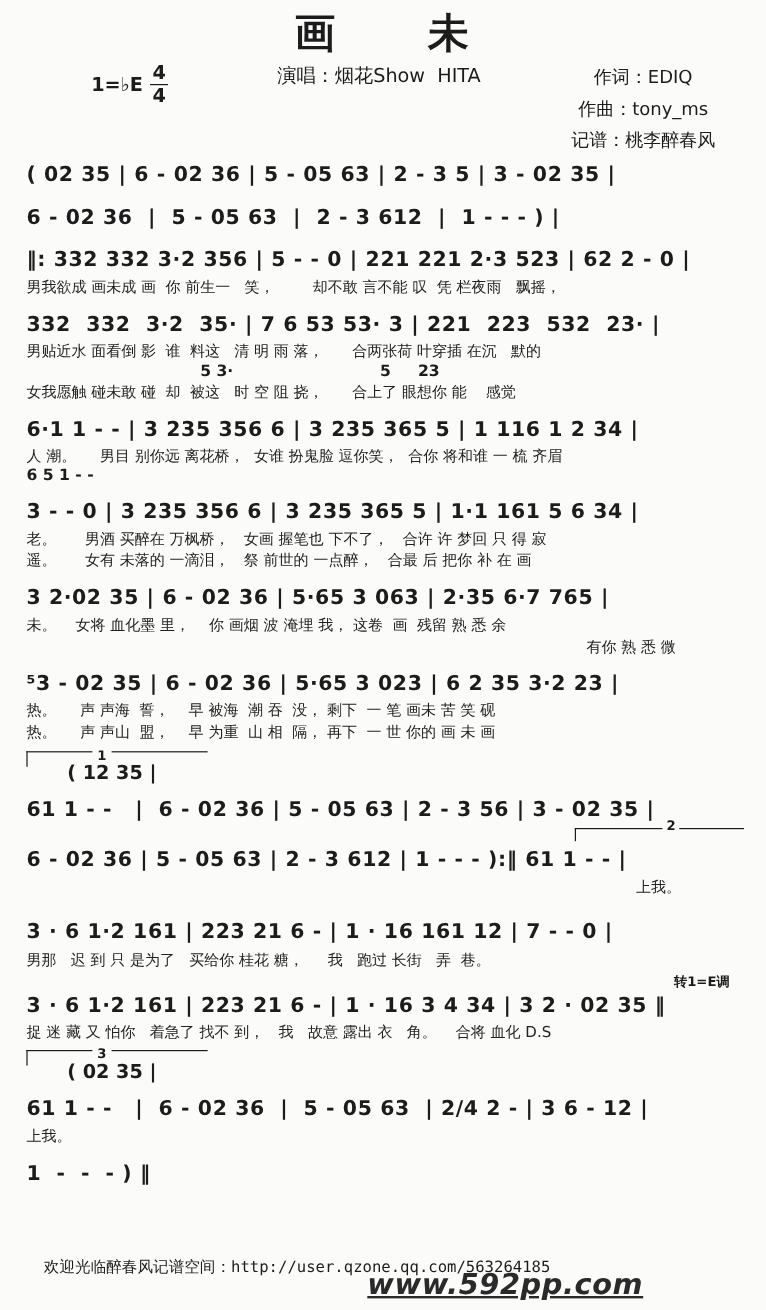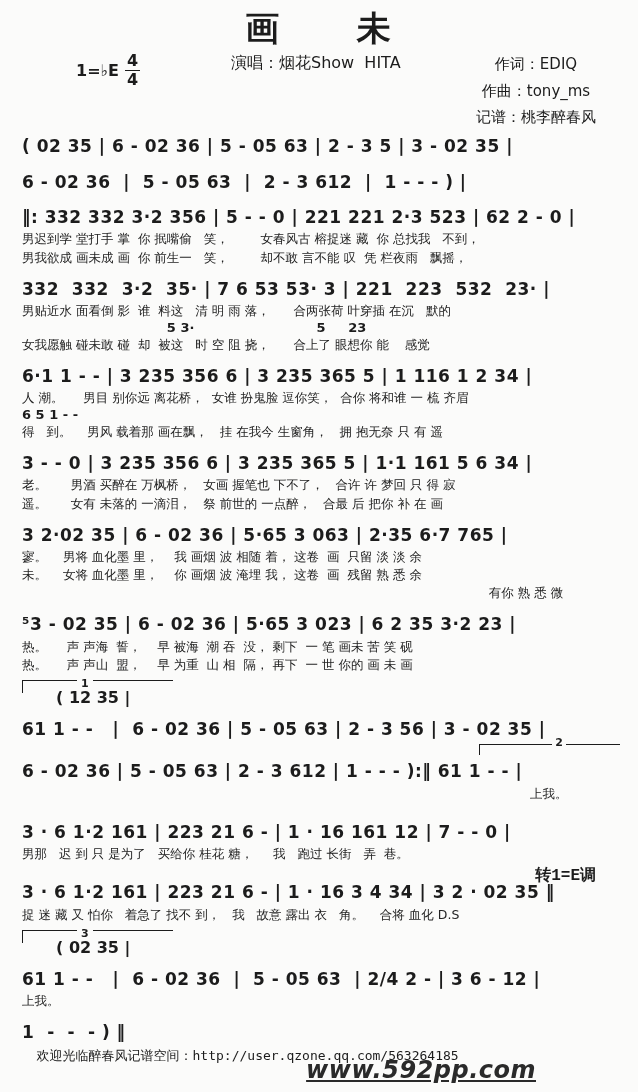--- a/index.html
+++ b/index.html
@@ -35,21 +35,21 @@
     position:absolute;left:0;top:4px;width:150px;height:12px;
     border-top:1.5px solid #1c1c1c;border-left:1.5px solid #1c1c1c;
   }
   .v-label{position:absolute;left:54px;top:-4px;background:#fbfbfa;padding:0 4px;font-size:11px;font-weight:bold;}
   .v-pickup{position:absolute;left:34px;top:12px;font-weight:bold;font-size:16px;white-space:pre;}
   .v2-bracket{
     position:absolute;right:6px;top:-14px;width:140px;height:10px;
     border-top:1.5px solid #1c1c1c;border-left:1.5px solid #1c1c1c;
   }
   .v2-label{position:absolute;right:60px;top:-22px;font-size:11px;font-weight:bold;background:#fbfbfa;padding:0 3px;}
-  .annot{position:absolute;right:30px;top:-14px;font-size:16px;font-weight:bold;font-family:Liberation Mono, monospace;}
+  .annot{position:absolute;right:18px;top:-14px;font-size:11px;font-weight:bold;}
   .lyr-right{padding-left:508px;}
   .lyr-right2{padding-left:404px;text-align:center;}
   .footer{
     position:absolute;left:0;bottom:6px;width:550px;height:34px;
   }
   .welcome{
     position:absolute;left:20px;bottom:6px;font-size:13px;
     font-family:"DejaVu Serif","Liberation Serif",serif;white-space:pre;
   }
   .welcome .url{font-family:"DejaVu Sans Mono","Liberation Mono",monospace;}
@@ -86,51 +86,48 @@
   </div>
   <div class="gap"></div>
 
   <div class="system">
     <div class="notes">6 - 02 36  |  5 - 05 63  |  2 - 3 612  |  1 - - - ) |</div>
   </div>
   <div class="gap"></div>
 
   <div class="system">
     <div class="notes">‖: 332 332 3·2 356 | 5 - - 0 | 221 221 2·3 523 | 62 2 - 0 |</div>
-    <div class="lyrics">男迟到学 堂打手 掌  你 抿嘴偷   笑，        女春风古 榕捉迷 藏  你 总找我   不到，</div>
     <div class="lyrics">男我欲成 画未成 画  你 前生一   笑，        却不敢 言不能 叹  凭 栏夜雨   飘摇，</div>
   </div>
   <div class="gap"></div>
 
   <div class="system">
     <div class="notes">332  332  3·2  35· | 7 6 53 53· 3 | 221  223  532  23· |</div>
     <div class="lyrics">男贴近水 面看倒 影  谁  料这   清 明 雨 落，      合两张荷 叶穿插 在沉   默的</div>
     <div class="harmony">                                5 3·                           5     23</div>
     <div class="lyrics">女我愿触 碰未敢 碰  却  被这   时 空 阻 挠，      合上了 眼想你 能    感觉</div>
   </div>
   <div class="gap"></div>
 
   <div class="system">
     <div class="notes">6·1 1 - - | 3 235 356 6 | 3 235 365 5 | 1 116 1 2 34 |</div>
     <div class="lyrics">人 潮。     男目 别你远 离花桥，  女谁 扮鬼脸 逗你笑，  合你 将和谁 一 梳 齐眉</div>
     <div class="harmony">6 5 1 - -</div>
-    <div class="lyrics">得   到。    男风 载着那 画在飘，   挂 在我今 生窗角，   拥 抱无奈 只 有 遥</div>
   </div>
   <div class="gap"></div>
 
   <div class="system">
     <div class="notes">3 - - 0 | 3 235 356 6 | 3 235 365 5 | 1·1 161 5 6 34 |</div>
     <div class="lyrics">老。      男酒 买醉在 万枫桥，   女画 握笔也 下不了，   合许 许 梦回 只 得 寂</div>
     <div class="lyrics">遥。      女有 未落的 一滴泪，   祭 前世的 一点醉，   合最 后 把你 补 在 画</div>
   </div>
   <div class="gap"></div>
 
   <div class="system">
     <div class="notes">3 2·02 35 | 6 - 02 36 | 5·65 3 063 | 2·35 6·7 765 |</div>
-    <div class="lyrics">寥。    男将 血化墨 里，    我 画烟 波 相随 着， 这卷  画  只留 淡 淡 余</div>
     <div class="lyrics">未。    女将 血化墨 里，    你 画烟 波 淹埋 我， 这卷  画  残留 熟 悉 余</div>
     <div class="lyrics lyr-right2">有你 熟 悉 微</div>
   </div>
   <div class="gap"></div>
 
   <div class="system">
     <div class="notes">⁵3 - 02 35 | 6 - 02 36 | 5·65 3 023 | 6 2 35 3·2 23 |</div>
     <div class="lyrics">热。     声 声海  誓，    早 被海  潮 吞  没， 剩下  一 笔 画未 苦 笑 砚</div>
     <div class="lyrics">热。     声 声山  盟，    早 为重  山 相  隔， 再下  一 世 你的 画 未 画</div>
   </div>

